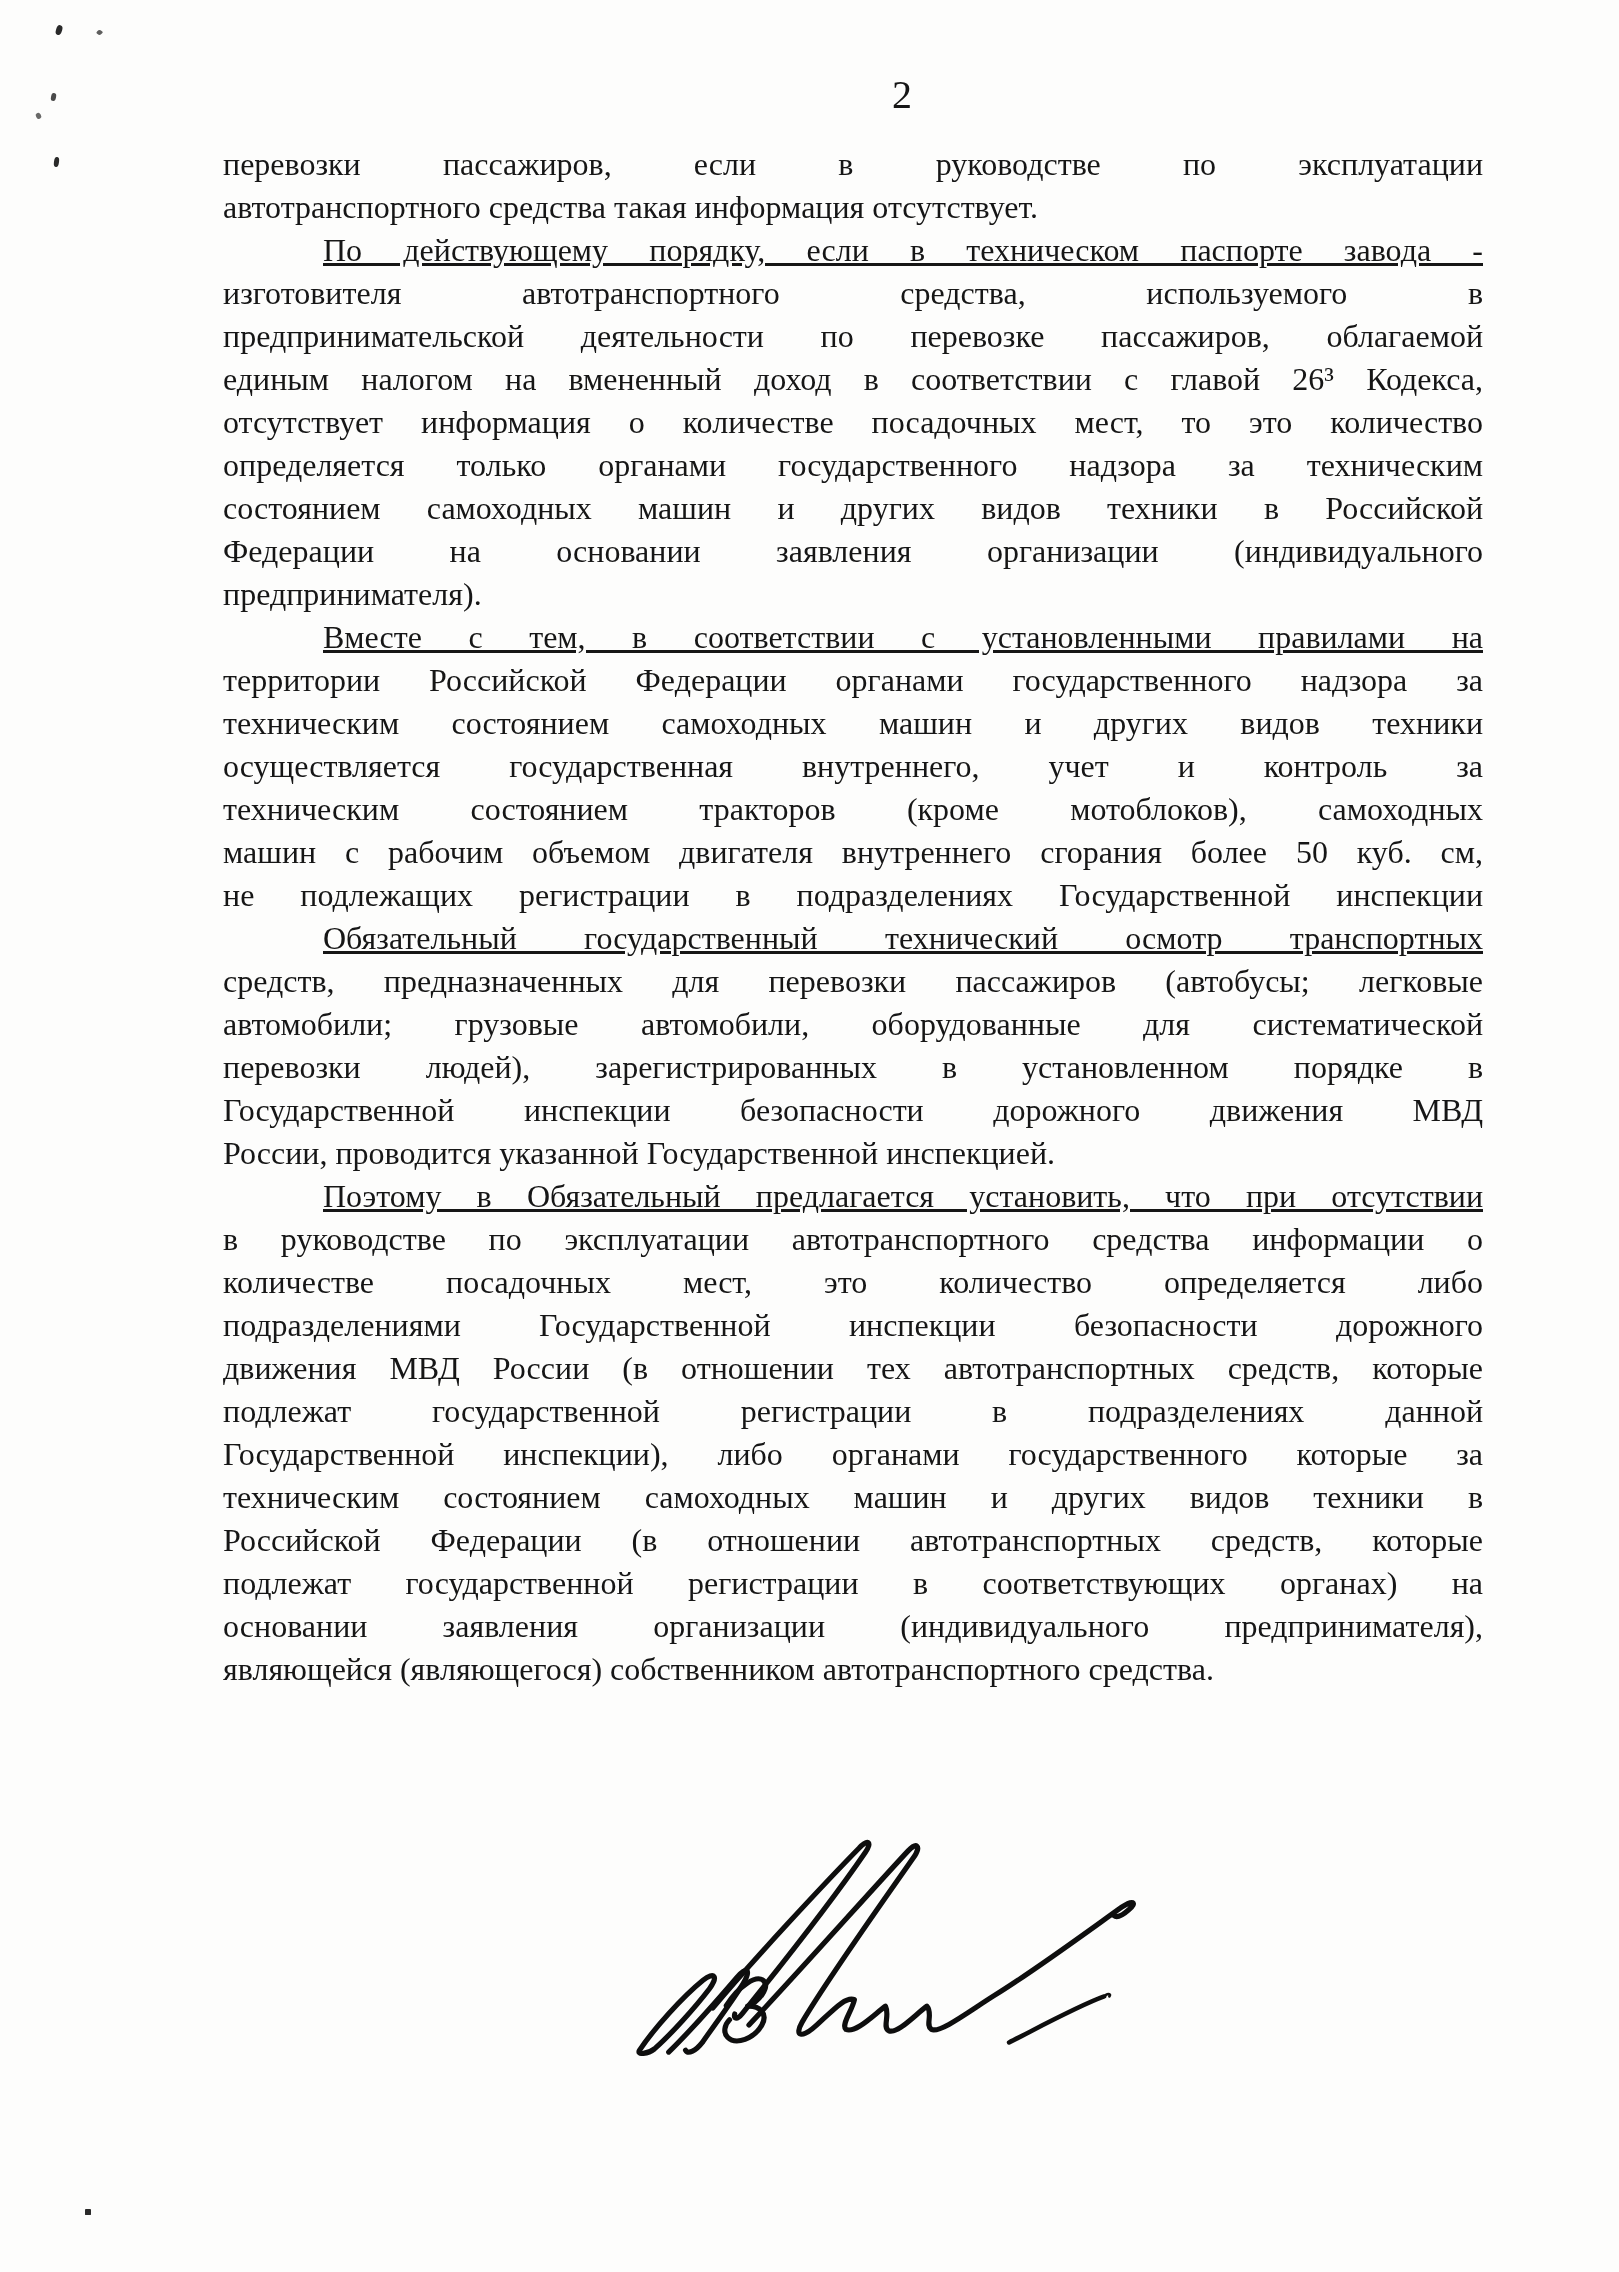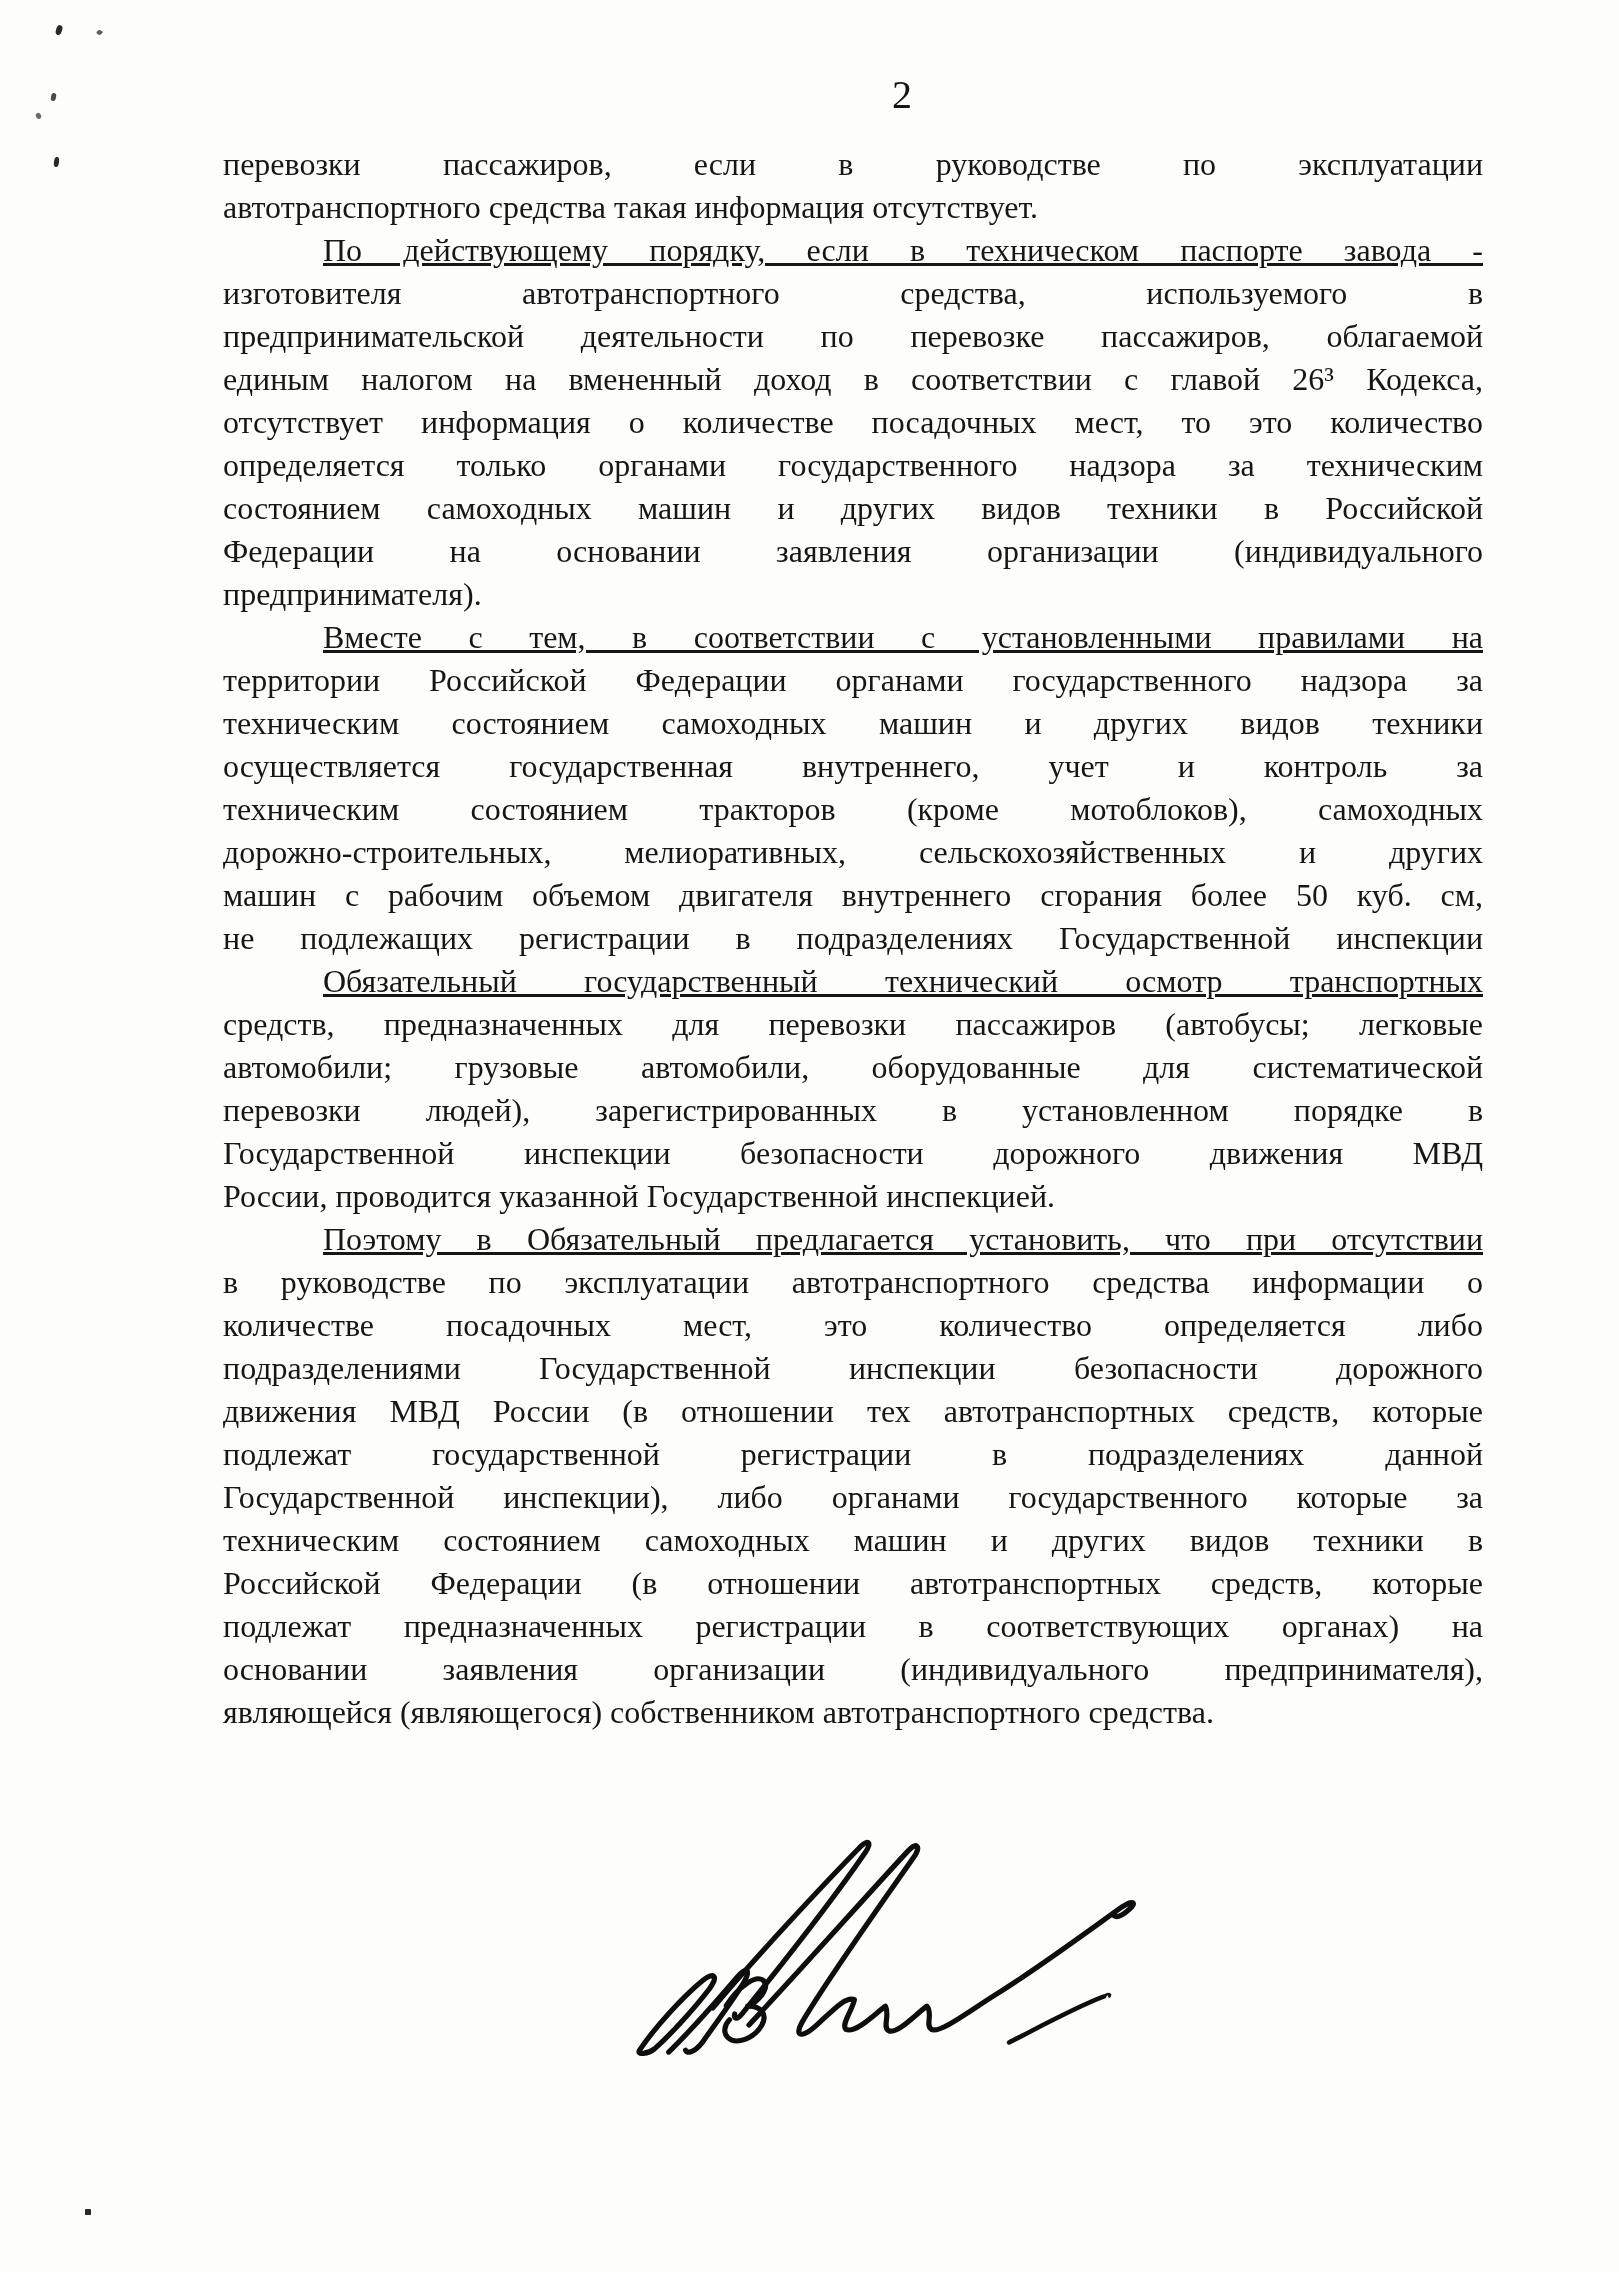--- a/index.html
+++ b/index.html
@@ -70,39 +70,38 @@
       <div class="tline">отсутствует информация о количестве посадочных мест, то это количество</div>
       <div class="tline">определяется только органами государственного надзора за техническим</div>
       <div class="tline">состоянием самоходных машин и других видов техники в Российской</div>
       <div class="tline">Федерации на основании заявления организации (индивидуального</div>
       <div class="tline last">предпринимателя).</div>
       <div class="tline ind">Вместе с тем, в соответствии с установленными правилами на</div>
       <div class="tline">территории Российской Федерации органами государственного надзора за</div>
       <div class="tline">техническим состоянием самоходных машин и других видов техники</div>
       <div class="tline">осуществляется государственная внутреннего, учет и контроль за</div>
       <div class="tline">техническим состоянием тракторов (кроме мотоблоков), самоходных</div>
-      <div class="tline">дорожно-строительных, мелиоративных, сельскохозяйственных и других</div>
       <div class="tline">машин с рабочим объемом двигателя внутреннего сгорания более 50 куб. см,</div>
       <div class="tline">не подлежащих регистрации в подразделениях Государственной инспекции</div>
       <div class="tline ind">Обязательный государственный технический осмотр транспортных</div>
       <div class="tline">средств, предназначенных для перевозки пассажиров (автобусы; легковые</div>
       <div class="tline">автомобили; грузовые автомобили, оборудованные для систематической</div>
       <div class="tline">перевозки людей), зарегистрированных в установленном порядке в</div>
       <div class="tline">Государственной инспекции безопасности дорожного движения МВД</div>
       <div class="tline last">России, проводится указанной Государственной инспекцией.</div>
       <div class="tline ind">Поэтому в Обязательный предлагается установить, что при отсутствии</div>
       <div class="tline">в руководстве по эксплуатации автотранспортного средства информации о</div>
       <div class="tline">количестве посадочных мест, это количество определяется либо</div>
       <div class="tline">подразделениями Государственной инспекции безопасности дорожного</div>
       <div class="tline">движения МВД России (в отношении тех автотранспортных средств, которые</div>
       <div class="tline">подлежат государственной регистрации в подразделениях данной</div>
       <div class="tline">Государственной инспекции), либо органами государственного которые за</div>
       <div class="tline">техническим состоянием самоходных машин и других видов техники в</div>
       <div class="tline">Российской Федерации (в отношении автотранспортных средств, которые</div>
-      <div class="tline">подлежат предназначенных регистрации в соответствующих органах) на</div>
+      <div class="tline">подлежат государственной регистрации в соответствующих органах) на</div>
       <div class="tline">основании заявления организации (индивидуального предпринимателя),</div>
       <div class="tline last">являющейся (являющегося) собственником автотранспортного средства.</div>
     </div>
 
   <div class="sig">
     <svg viewBox="0 0 800 340" xmlns="http://www.w3.org/2000/svg">
       <g fill="none" stroke="#0e0e0e" stroke-linecap="round" stroke-linejoin="round">
         <path stroke-width="8" d="M13,331 C34,299 79,249 111,223 C129,209 135,217 121,236 C98,266 62,306 36,329 C26,337 8,339 13,331"></path>
         <path stroke-width="8" d="M58,334 C94,299 139,247 163,219 C179,200 186,207 173,228 C157,254 128,293 110,319 C100,332 88,338 84,331"></path>
         <path stroke-width="8" d="M147,262 C166,232 194,213 205,224 C214,234 198,256 180,263 C198,262 212,274 202,292 C190,313 162,324 149,311 C142,304 144,292 152,284"></path>

